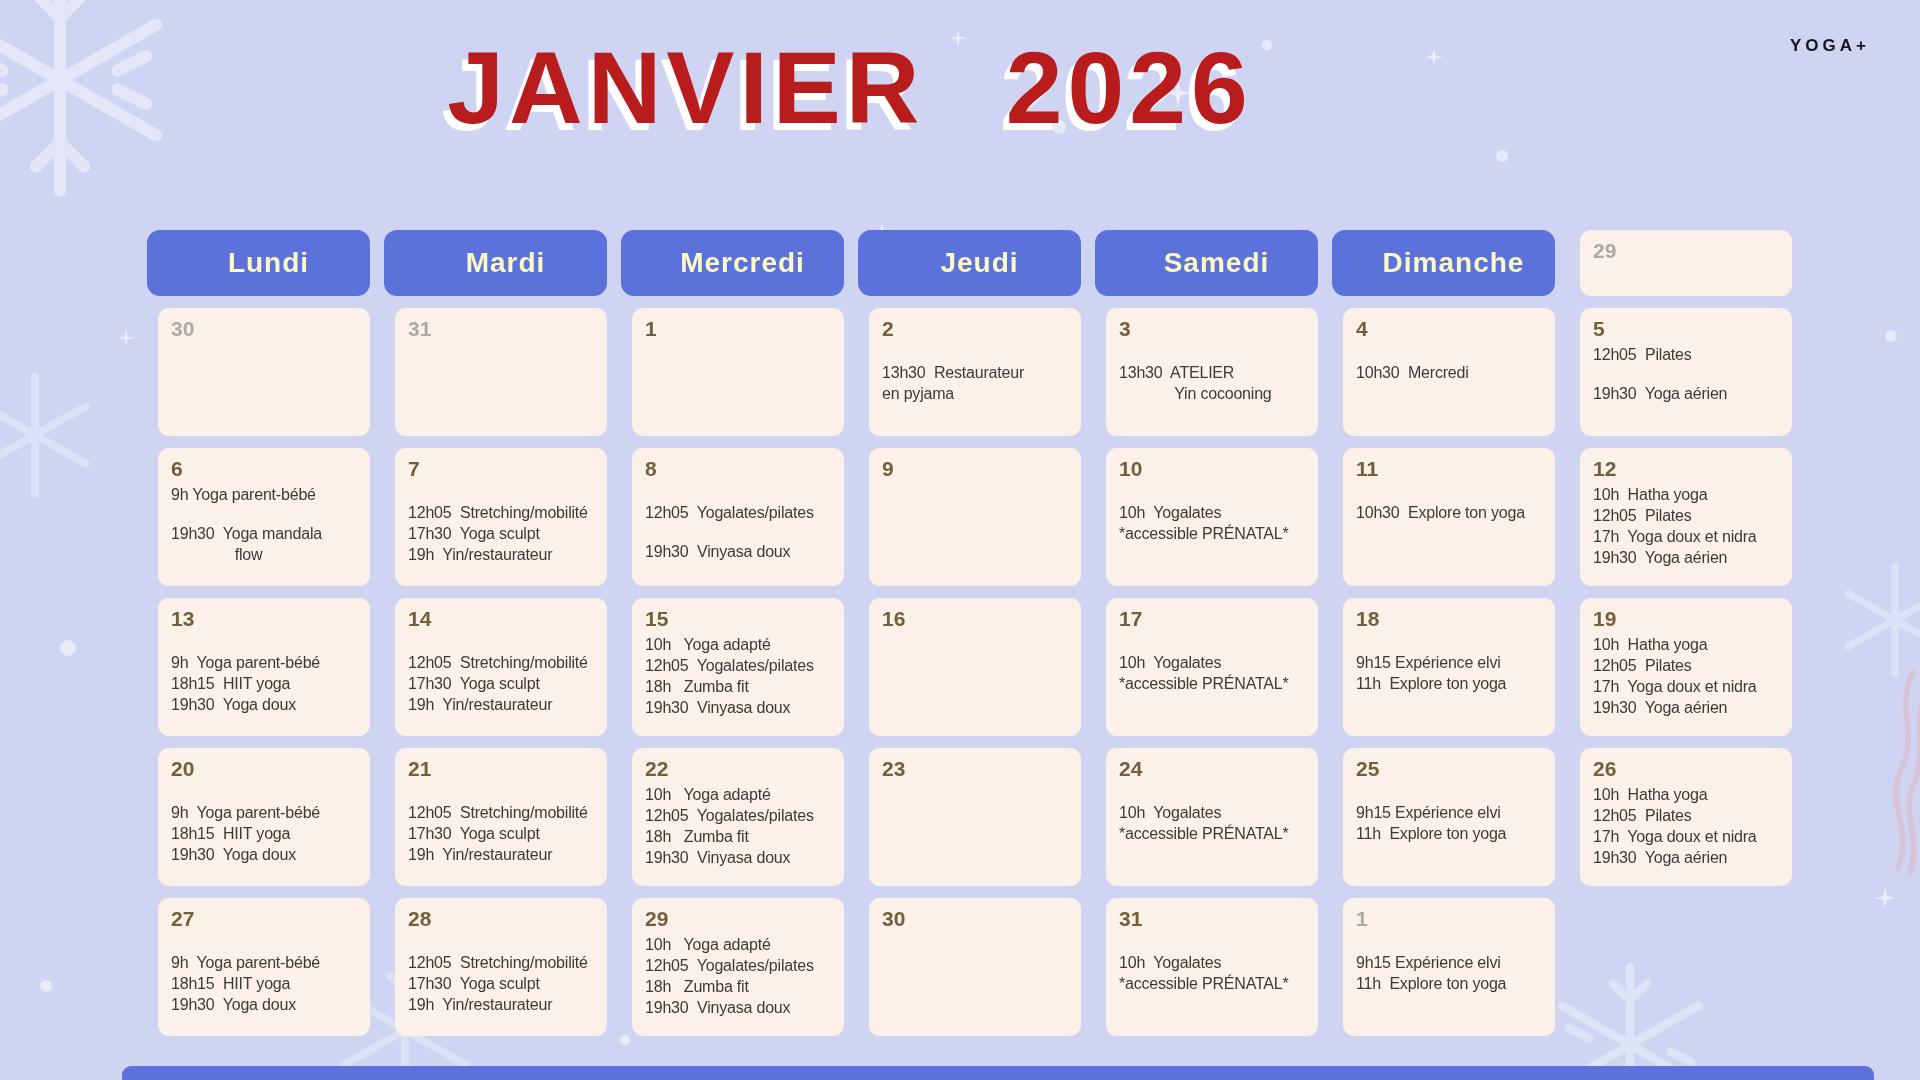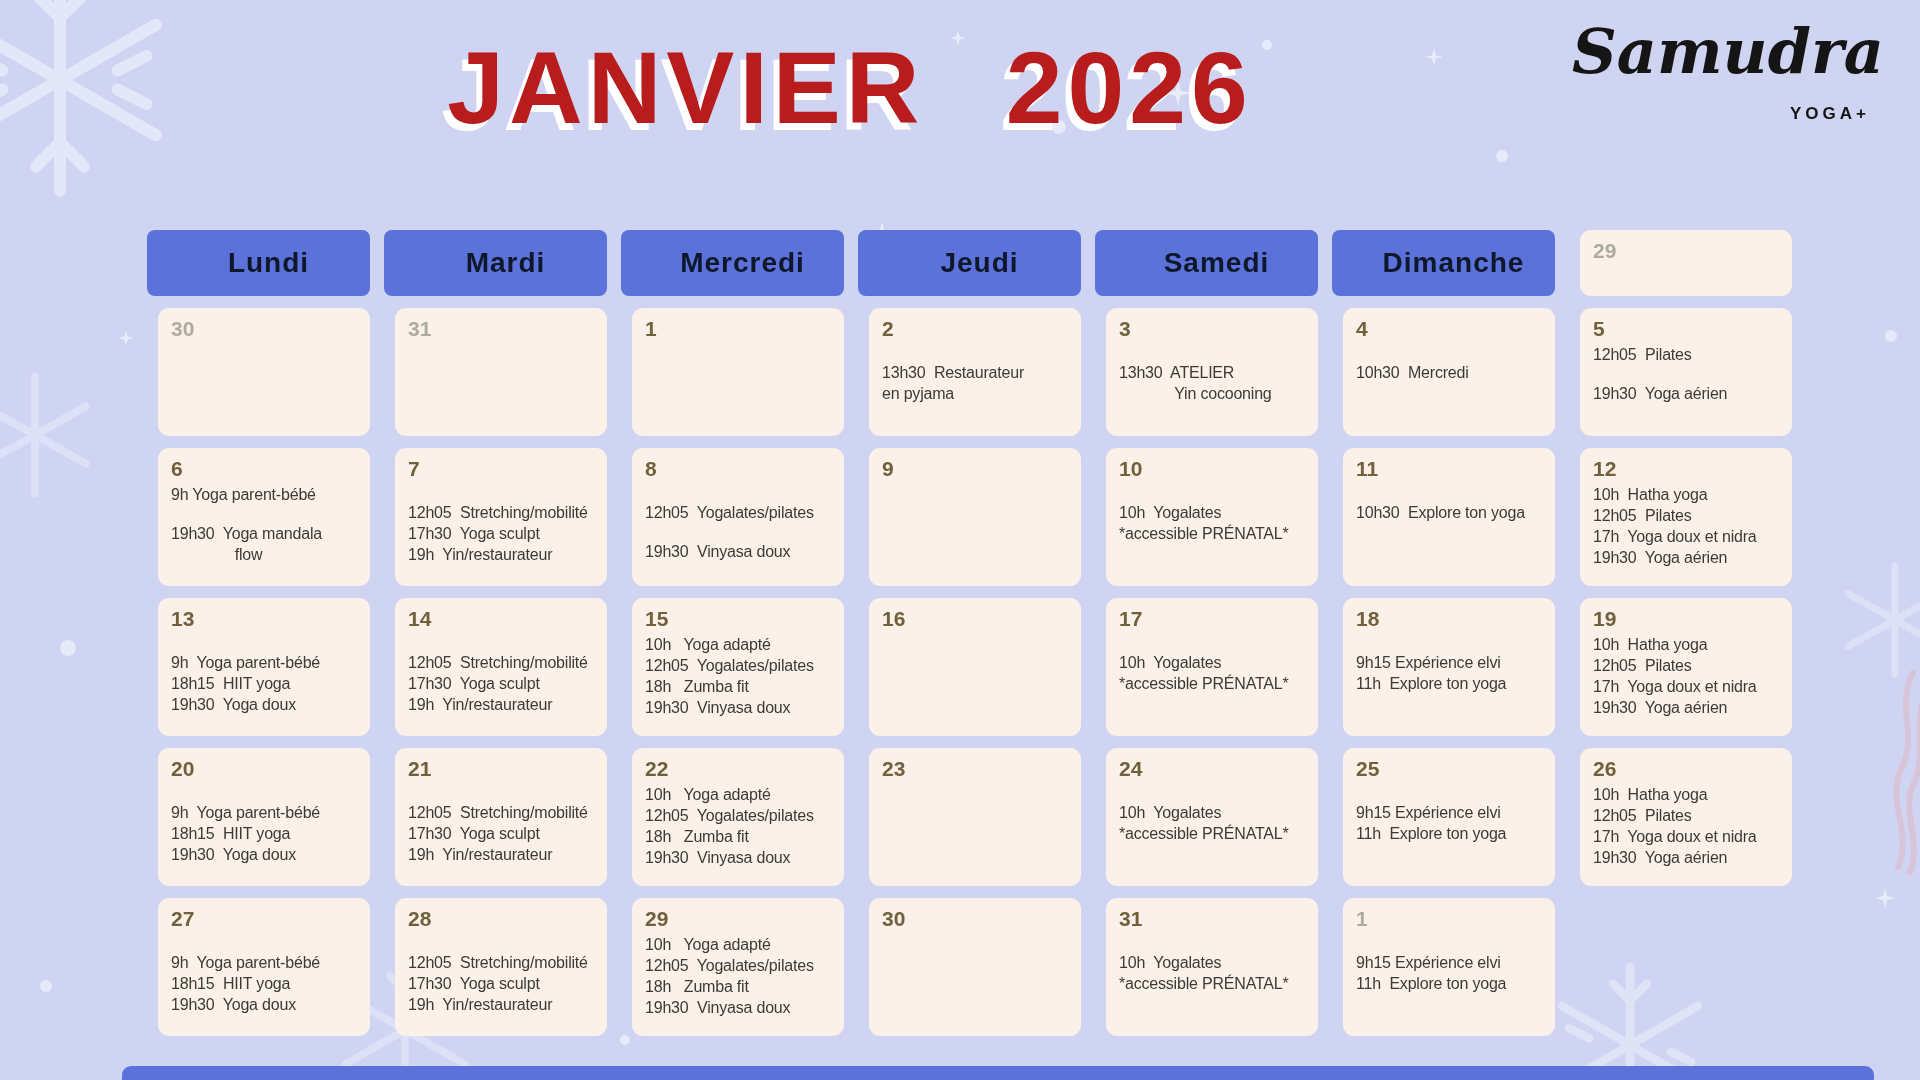--- a/index.html
+++ b/index.html
@@ -40,23 +40,23 @@
   }
   
   .grid {
     position:absolute; left:147px; top:230px; width:1645px;
     display:grid;
     grid-template-columns:repeat(7,1fr);
     grid-template-rows:66px 128px 138px 138px 138px 138px;
     column-gap:14px; row-gap:12px;
   }
   .wd {
-    background:#5a72da; border-radius:8px;
+    background:#5a72da; border-radius:13px;
     display:flex; align-items:center; justify-content:center;
-    color:#0f172a; font-size:28px; font-weight:bold; letter-spacing:1px;padding-left:20px;
+    color:#fef9c3; font-size:28px; font-weight:bold; letter-spacing:1px;padding-left:20px;
   }
   .cell {
     background:#fbf1e8; border-radius:11px;
     padding:9px 12px 8px 13px;
     overflow:hidden;
     margin-left:11px;
   }
   .daynum { font-size:21px; font-weight:bold; color:#71603c; line-height:1.15; margin-bottom:3px; }
   .cell.muted .daynum { color:#adaaa2; }
   .ev { font-size:16px; color:#3c3a37; line-height:1.32; white-space:pre-wrap; letter-spacing:-0.2px; }
@@ -126,21 +126,20 @@
 <div class="decor dot" style="left:1496px; top:150px; width:12px; height:12px;"></div>
 <div class="decor dot" style="left:60px; top:640px; width:16px; height:16px;"></div>
 <div class="decor dot" style="left:40px; top:980px; width:12px; height:12px;"></div>
 <div class="decor dot" style="left:620px; top:1035px; width:10px; height:10px;"></div>
 <div class="decor dot" style="left:935px; top:1005px; width:12px; height:12px;"></div>
 <div class="decor dot" style="left:1885px; top:330px; width:12px; height:12px;"></div>
 
 <div class="title">JANVIER 2026</div>
 
 <div class="logo">
-  <div class="logo-script">Samudra</div>
   <div class="logo-sub">YOGA+</div>
 </div>
 
 <div class="grid" id="grid">
     <div class="wd">Lundi</div>
     <div class="wd">Mardi</div>
     <div class="wd">Mercredi</div>
     <div class="wd">Jeudi</div>
     <div class="wd">Samedi</div>
     <div class="wd">Dimanche</div>

